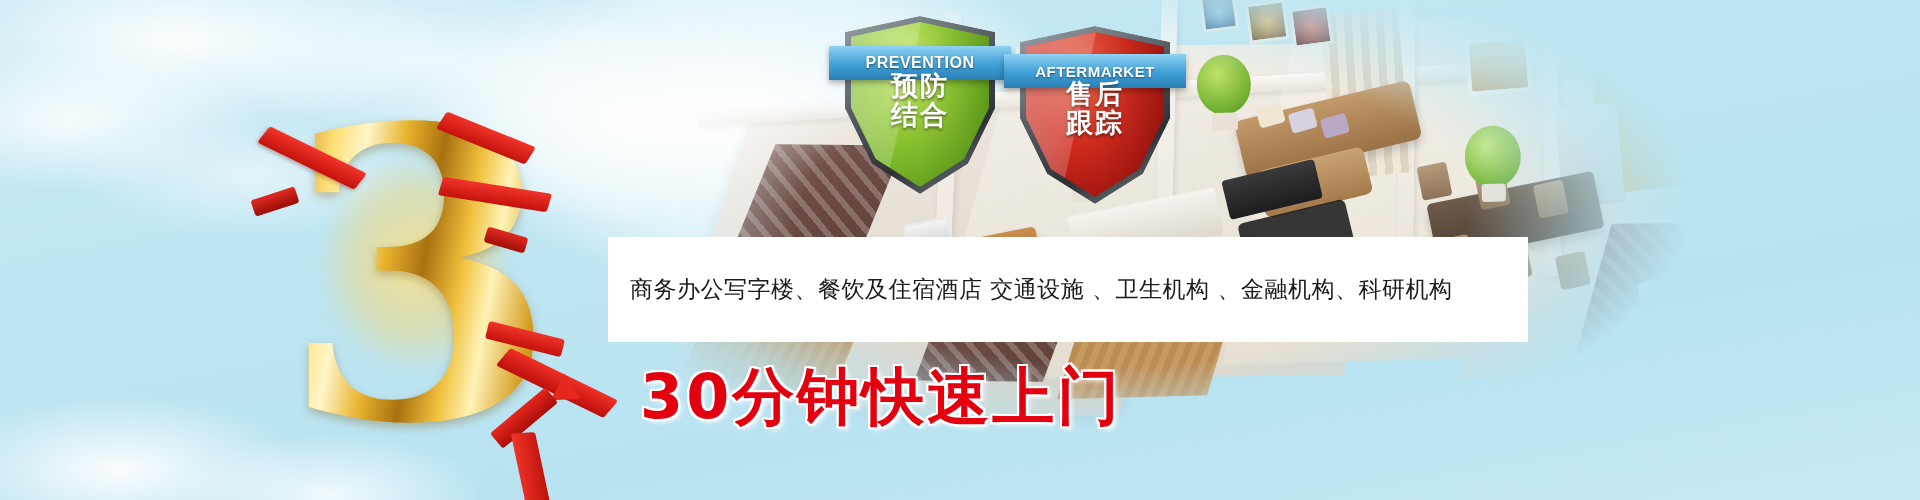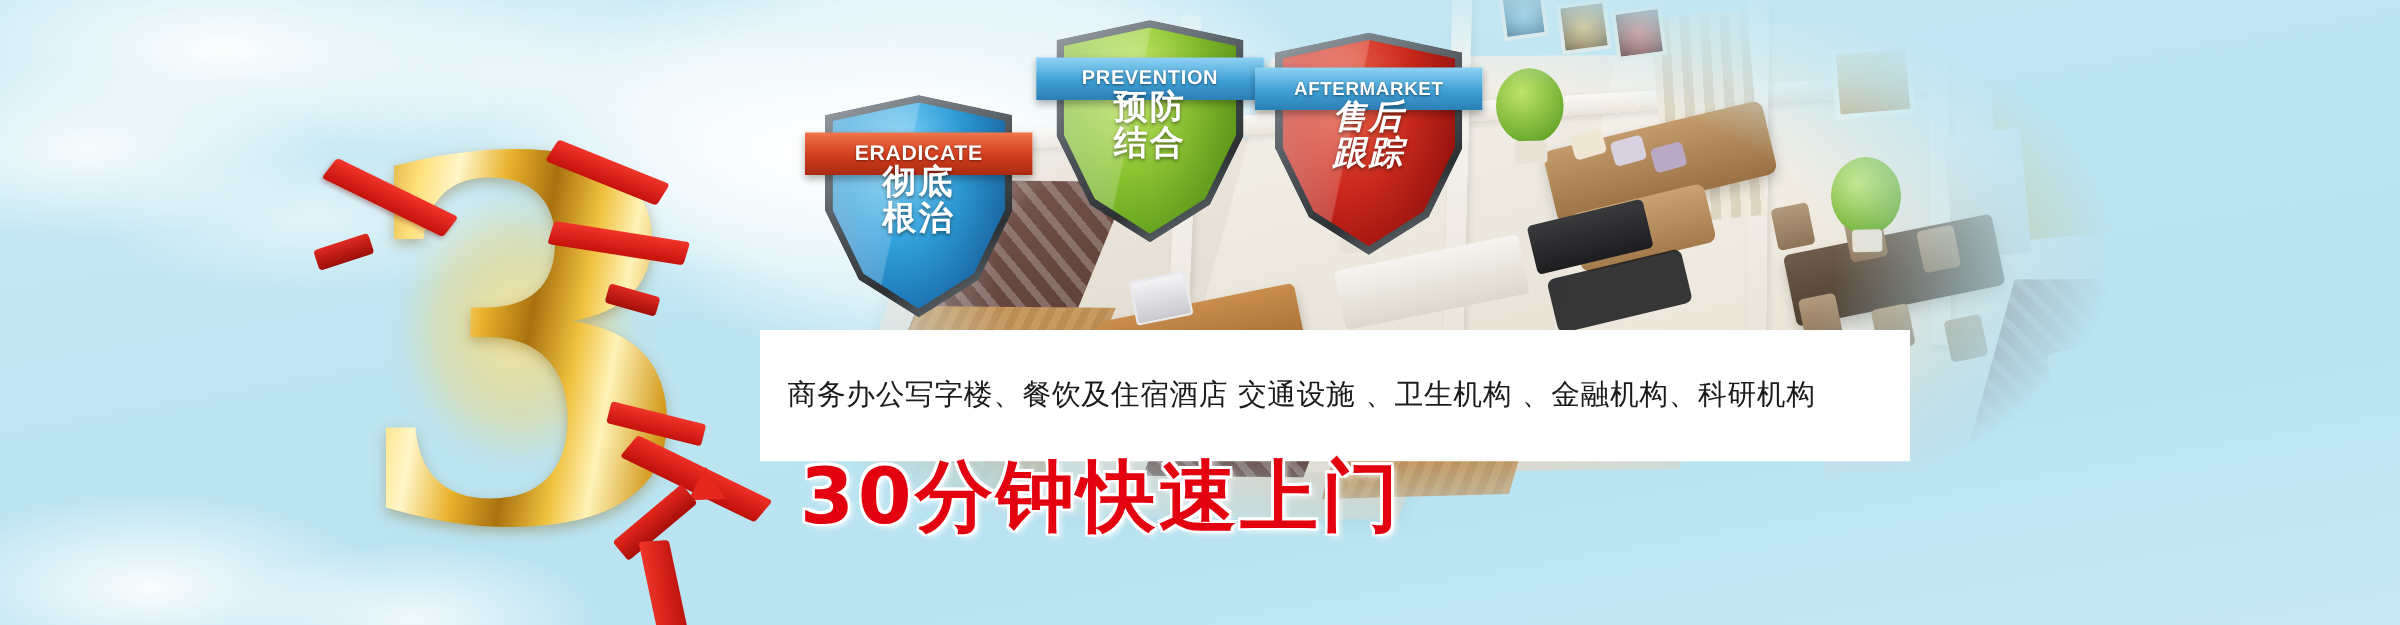--- a/index.html
+++ b/index.html
@@ -185,25 +185,25 @@
   }
 
   #shield-eradicate{left:660px;top:76px;}
   #shield-eradicate .sh-ribbon{top:30px;font-size:17px;}
   #shield-eradicate .sh-cn{top:56px;font-size:27px;letter-spacing:2px;}
   #shield-prevention{left:845px;top:16px;}
   #shield-prevention .sh-ribbon{top:30px;font-size:16px;}
   #shield-prevention .sh-cn{top:56px;font-size:27px;letter-spacing:2px;}
   #shield-aftermarket{left:1020px;top:26px;}
   #shield-aftermarket .sh-ribbon{top:28px;font-size:15px;}
-  #shield-aftermarket .sh-cn{top:54px;font-size:27px;letter-spacing:2px;font-style:italic;}
+  #shield-aftermarket .sh-cn{top:54px;font-size:27px;letter-spacing:2px;}
 
   
   .panel{
-    position:absolute;left:608px;top:264px;width:920px;height:105px;
+    position:absolute;left:608px;top:237px;width:920px;height:105px;
     background:#ffffff;
     display:flex;flex-direction:column;justify-content:center;
     padding:0 0 0 22px;box-sizing:border-box;
   }
   .panel-line{
     font-family:"DejaVu Sans","Liberation Sans",sans-serif;
     font-size:23px;color:#1b1b1b;line-height:1.62;letter-spacing:.5px;white-space:nowrap;
   }
 
   
@@ -293,32 +293,20 @@
   <div class="rib rib-1b"></div>
   <div class="rib rib-2"></div>
   <div class="rib rib-3"></div>
   <div class="rib rib-4"></div>
   <div class="rib rib-5"></div>
   <div class="arrow-rib"></div>
   <div class="arrow-head"></div>
   <div class="arrow-rib2"></div>
   <div class="arrow-rib3"></div>
 
-  <div class="shield sh-blue" id="shield-eradicate">
-    <div class="sh-body">
-      <div class="sh-edge"></div>
-      <div class="sh-face"></div>
-      <div class="sh-gloss"></div>
-    </div>
-    <div class="sh-ribbon rb-orange">ERADICATE</div>
-    <div class="sh-cn">
-      <div>彻底</div>
-      <div>根治</div>
-    </div>
-  </div>
 
   <div class="shield sh-green" id="shield-prevention">
     <div class="sh-body">
       <div class="sh-edge"></div>
       <div class="sh-face"></div>
       <div class="sh-gloss"></div>
     </div>
     <div class="sh-ribbon rb-blue">PREVENTION</div>
     <div class="sh-cn">
       <div>预防</div>

